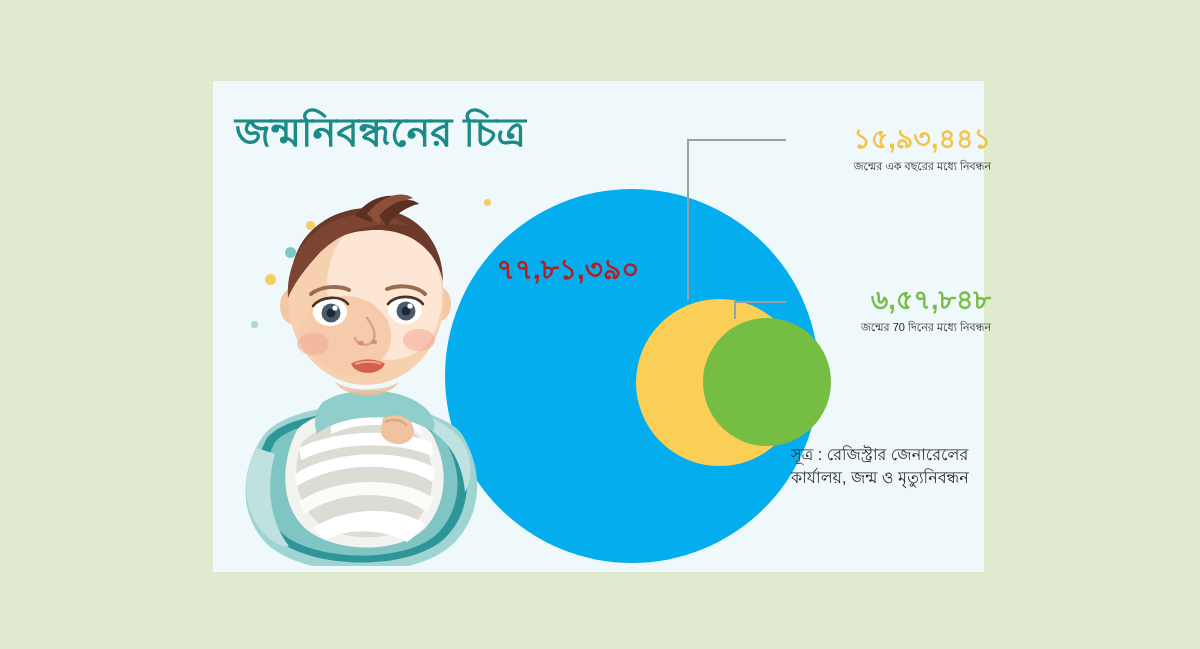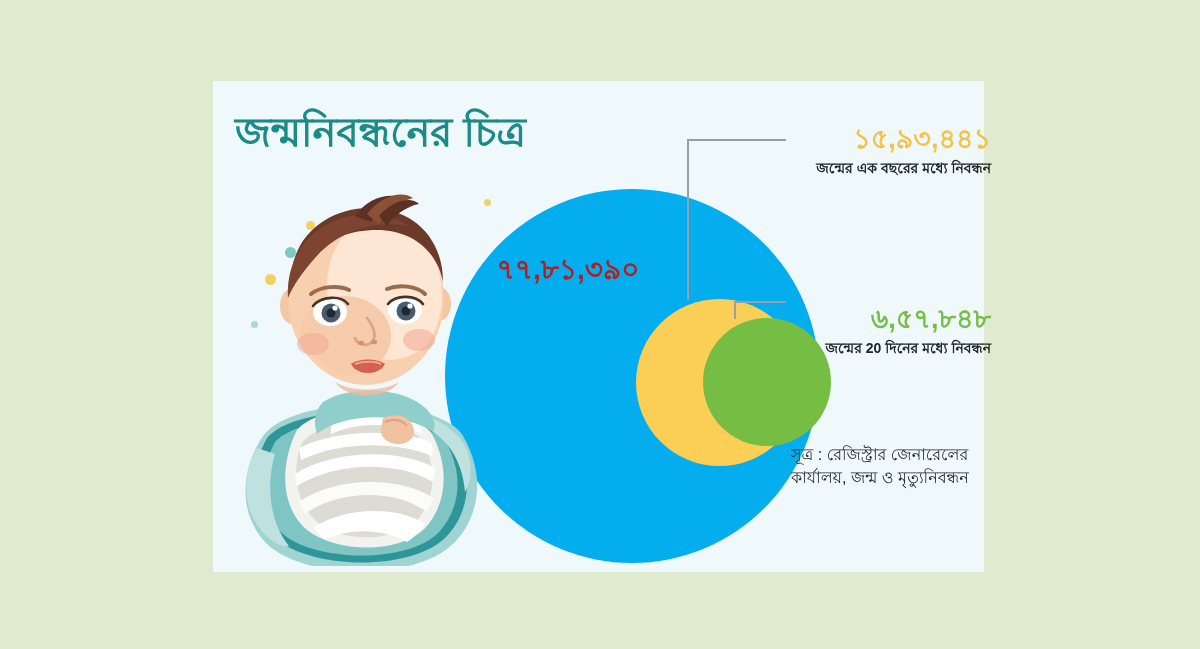--- a/index.html
+++ b/index.html
@@ -127,30 +127,29 @@
     width: 200px;
     text-align: right;
   }
   .callout-value {
     font-size: 27px;
     font-weight: 700;
     line-height: 1.2;
     white-space: nowrap;
   }
   .callout-caption {
-    font-size: 14px;
+    font-size: 11px;
     line-height: 1.42;
     color: #222628;
     margin-top: 4px;
-    font-weight: bold;
   }
   #callout-year { left: 578px; top: 42px; }
   #callout-year .callout-value { color: #f6c244; }
   #callout-days { left: 578px; top: 203px; }
-  #callout-days .callout-value { color: #76bd43; margin-top: 19px; }
+  #callout-days .callout-value { color: #76bd43; }
 
   #source {
     position: absolute;
     left: 578px;
     top: 362px;
     width: 200px;
     font-size: 16px;
     line-height: 1.45;
     color: #24282b;
   }
@@ -272,19 +271,19 @@
     <div class="leader" id="leader-green-v"></div>
     <div class="leader" id="leader-green-h"></div>
 
     <div class="callout" id="callout-year">
       <div class="callout-value">১৫,৯৩,৪৪১</div>
       <div class="callout-caption">জন্মের এক বছরের মধ্যে নিবন্ধন</div>
     </div>
 
     <div class="callout" id="callout-days">
       <div class="callout-value">৬,৫৭,৮৪৮</div>
-      <div class="callout-caption">জন্মের 20 দিনের মধ্যে নিবন্ধন</div>
+      <div class="callout-caption">জন্মের 70 দিনের মধ্যে নিবন্ধন</div>
     </div>
 
     <div id="source">সূত্র : রেজিস্ট্রার জেনারেলের কার্যালয়, জন্ম ও মৃত্যুনিবন্ধন</div>
 
   </div>
 </div>
 
 </body></html>

